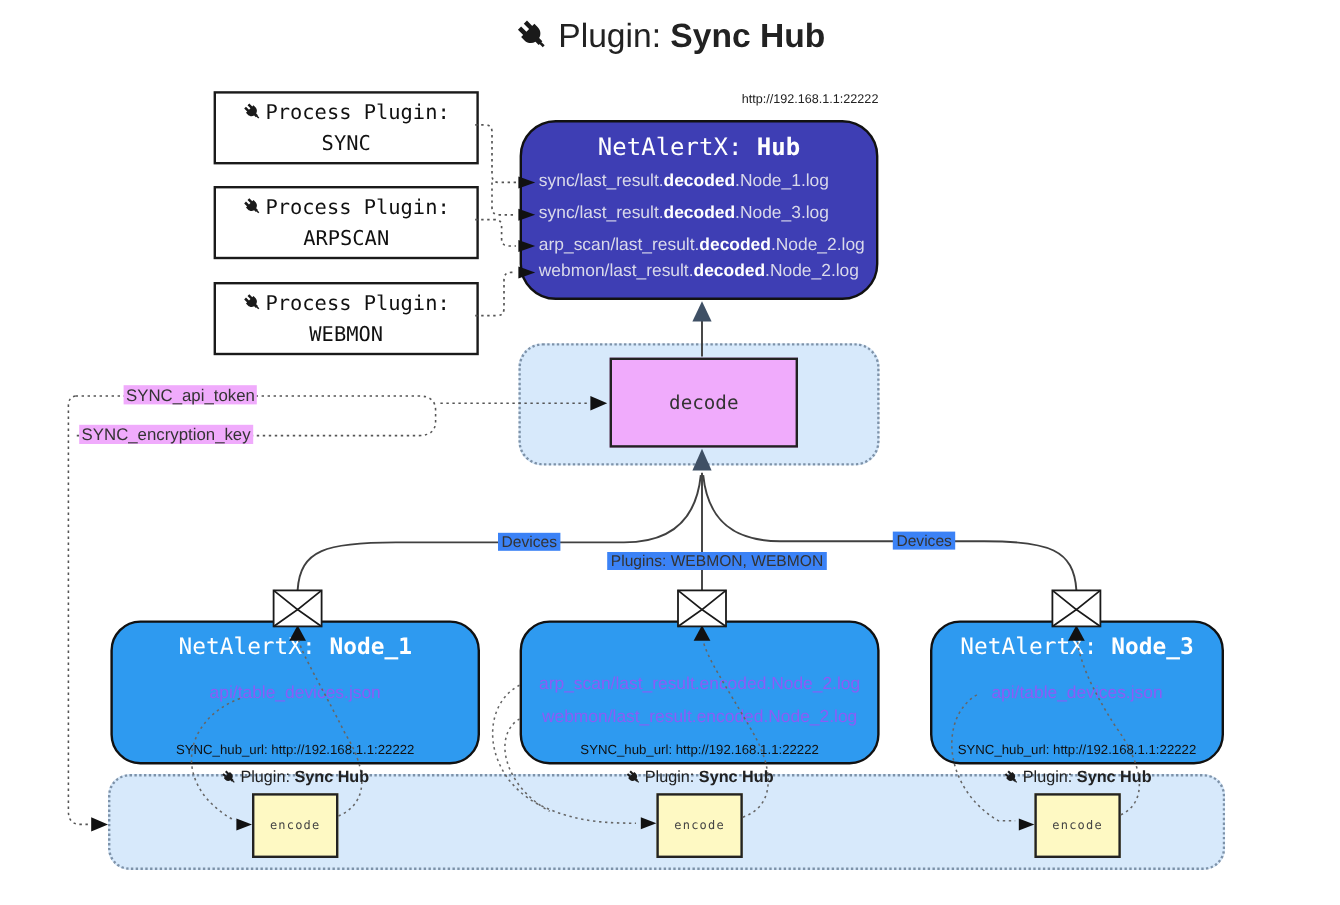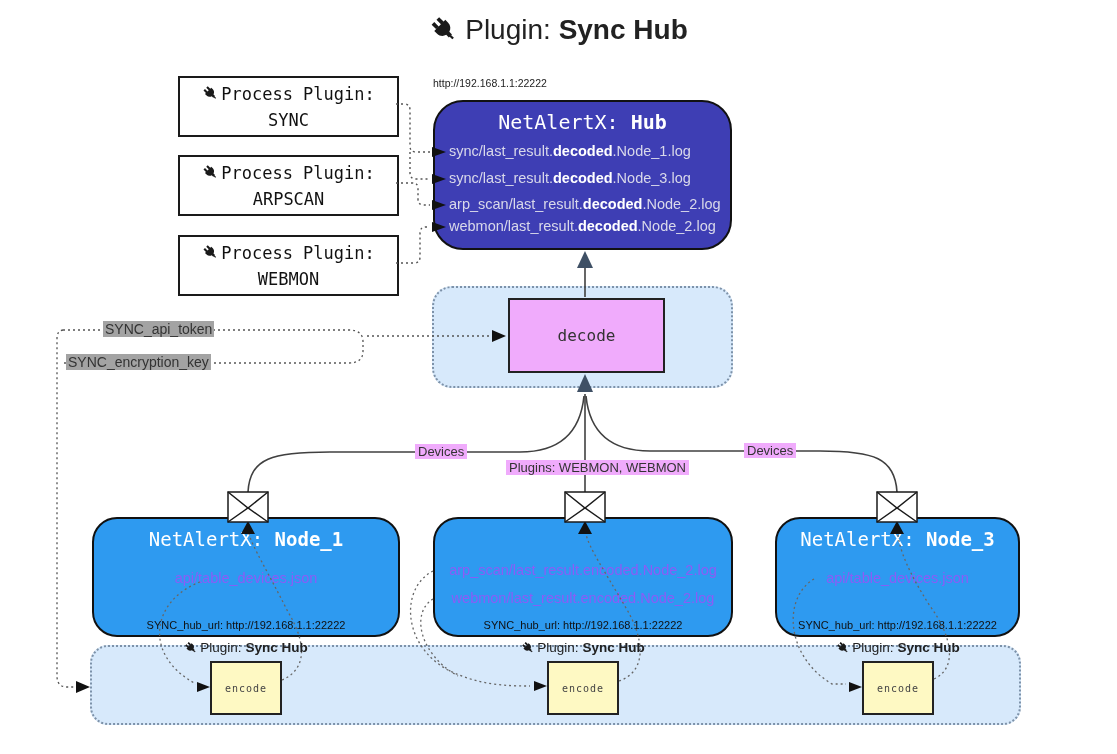--- a/index.html
+++ b/index.html
@@ -16,21 +16,21 @@
         font-family:"DejaVu Sans Mono",monospace;font-size:17px;color:#111;
         display:flex;flex-direction:column;align-items:center;justify-content:center;line-height:26px;}
   .pbox .l1{display:flex;align-items:center;gap:2px;white-space:nowrap;}
   
   .hub{left:433px;top:100px;width:299px;height:150px;background:#3e3eb4;border:2px solid #111;
        border-radius:30px;box-sizing:border-box;}
   .hub-title{top:110px;left:433px;width:299px;text-align:center;color:#fff;
        font-family:"DejaVu Sans Mono",monospace;font-size:20px;white-space:nowrap;}
   .hub-row{left:449px;width:285px;color:#d9d9ea;font-size:14.5px;white-space:nowrap;}
   .hub-row b{color:#fff;}
-  .hub-url{top:77px;left:433px;width:299px;text-align:left;font-size:10.5px;color:#222;}
+  .hub-url{top:77px;left:433px;width:299px;text-align:right;font-size:10.5px;color:#222;}
   
   .decode-container{left:432px;top:286px;width:301px;height:102px;background:#d7e9fb;
        border:2px dotted #7d92a9;border-radius:20px;box-sizing:border-box;}
   .decode-box{left:508px;top:298px;width:157px;height:75px;background:#f0abfc;border:2px solid #222;
        box-sizing:border-box;display:flex;align-items:center;justify-content:center;
        font-family:"DejaVu Sans Mono",monospace;font-size:16px;color:#333;}
   
   .bottom-container{left:90px;top:645px;width:931px;height:80px;background:#d7e9fb;
        border:2px dotted #7d92a9;border-radius:18px;box-sizing:border-box;}
   
@@ -40,22 +40,22 @@
         font-size:19px;white-space:nowrap;}
   .node-line{text-align:center;color:#8b5cf6;font-size:14.5px;white-space:nowrap;}
   .node-url{top:619px;text-align:center;color:#101010;font-size:11px;white-space:nowrap;}
   
   .encode-box{top:661px;width:72px;height:54px;background:#fef9c3;border:2px solid #222;
         box-sizing:border-box;display:flex;align-items:center;justify-content:center;
         font-family:"DejaVu Sans Mono",monospace;font-size:10px;color:#444;letter-spacing:1px;}
   .encode-label{top:640px;width:160px;text-align:center;font-size:13.5px;color:#222;white-space:nowrap;z-index:7;}
   .encode-label .plug{display:inline-block;vertical-align:-3px;margin-right:2px;}
   
-  .edge-label{background:#f0abfc;padding:0 3px;font-size:13px;color:#333;white-space:nowrap;z-index:6;}
-  .key-label{background:#a3a3a3;padding:0 2px;font-size:14px;color:#333;white-space:nowrap;z-index:6;}
+  .edge-label{background:#3b82f6;padding:0 3px;font-size:13px;color:#333;white-space:nowrap;z-index:6;}
+  .key-label{background:#f0abfc;padding:0 2px;font-size:14px;color:#333;white-space:nowrap;z-index:6;}
   
   #overlay{position:absolute;left:0;top:0;z-index:5;pointer-events:none;}
   .z6{z-index:6;}
 </style>
 </head>
 <body>
 
 <div id="canvas">
 
   <div class="abs decode-container"></div>

